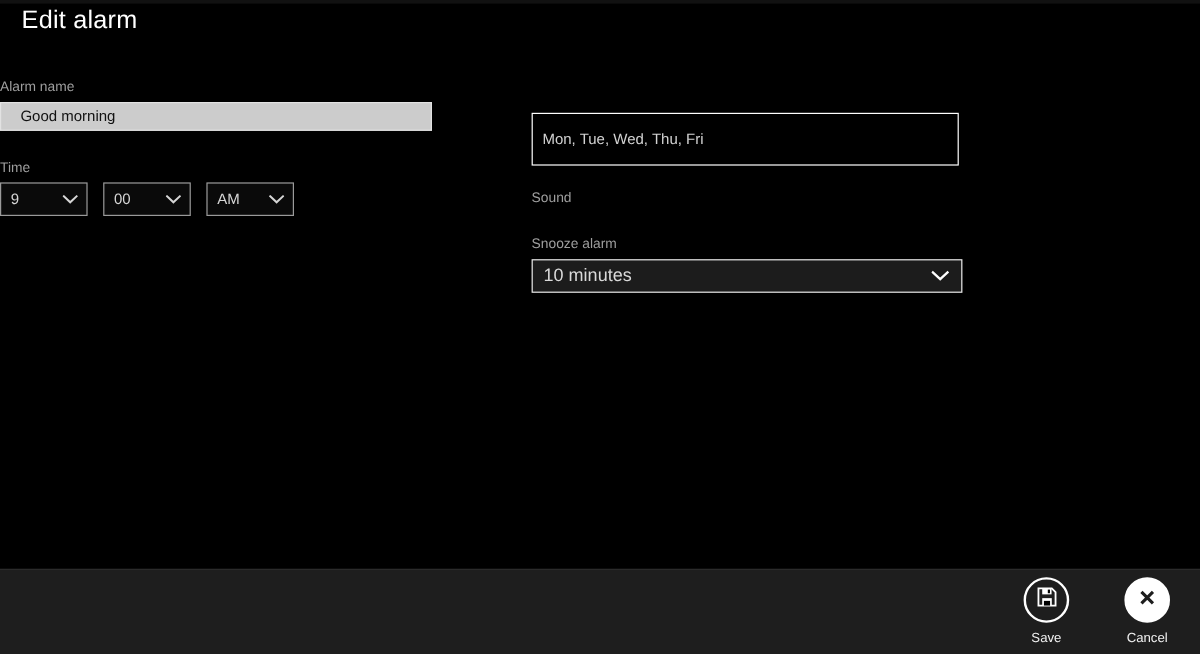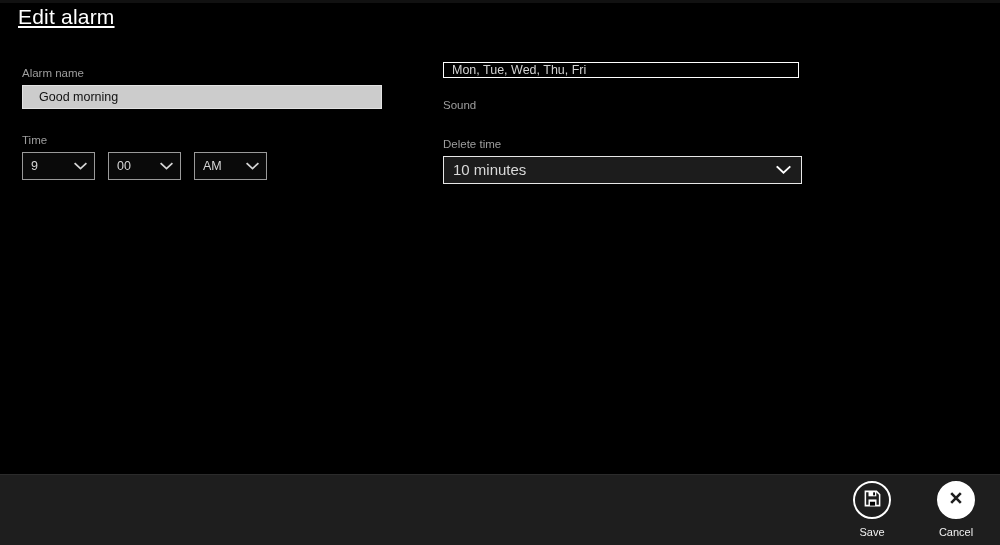--- a/index.html
+++ b/index.html
@@ -33,27 +33,26 @@
   .page-title {
     position: absolute;
     left: 18px;
     top: 4px;
     font-size: 21px;
     font-weight: 300;
     letter-spacing: 0.2px;
     color: #ffffff;
     line-height: 26px;
     white-space: nowrap;
-    text-decoration: underline;
   }
 
   
   .col-left {
     position: absolute;
-    left: 22px;
+    left: 0;
     top: 66px;
     width: 400px;
   }
   .col-right {
     position: absolute;
     left: 443px;
     top: 62px;
     width: 400px;
   }
 
@@ -78,32 +77,33 @@
     padding: 0 16px;
     display: block;
     font-family: "Liberation Sans", sans-serif;
     outline: none;
     border-radius: 0;
   }
 
   
   .textbox-outline {
     width: 356px;
-    height: 16px;
+    height: 44px;
     background: #000000;
     border: 1px solid #ffffff;
     box-sizing: border-box;
     color: #d2d2d2;
     font-size: 12.5px;
     line-height: 26px;
     padding: 0 8px;
     display: block;
     font-family: "Liberation Sans", sans-serif;
     outline: none;
     border-radius: 0;
+    margin-top: 32px;
   }
 
   
   .time-row {
     display: flex;
     gap: 13px;
     align-items: flex-start;
   }
   .time-combo {
     position: relative;
@@ -268,21 +268,21 @@
   <div class="col-right">
 
     <input class="textbox-outline" type="text" value="Mon, Tue, Wed, Thu, Fri" style="">
 
     <div class="gap-md"></div>
 
     <div class="field-label">Sound</div>
 
     <div class="gap-md"></div>
 
-    <div class="field-label">Delete time</div>
+    <div class="field-label">Snooze alarm</div>
 
     <div class="snooze-combo">
       <span class="sc-value">10 minutes</span>
       <span class="sc-chevron">
         <svg width="15" height="10" viewBox="0 0 15 10" aria-hidden="true">
           <path d="M1.4 2 L7.5 7.6 L13.6 2" fill="none" stroke="#ffffff" stroke-width="1.9" stroke-linecap="square" stroke-linejoin="miter"></path>
         </svg>
       </span>
     </div>
 

